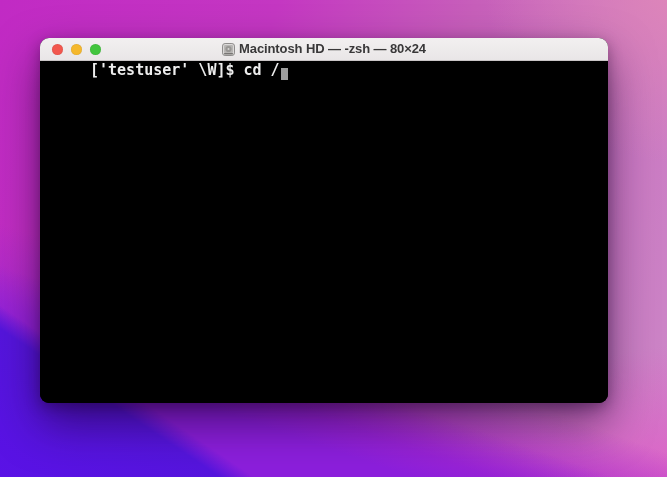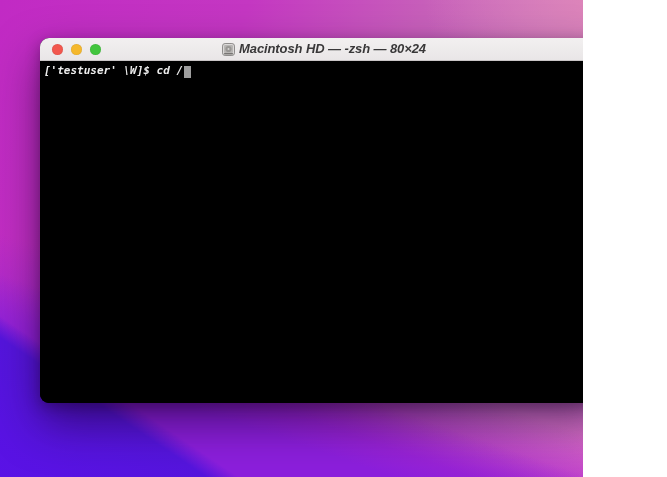--- a/index.html
+++ b/index.html
@@ -1,36 +1,35 @@
 <!DOCTYPE html>
 <html><head>
 <meta charset="utf-8">
 <style>
   html, body { margin: 0; padding: 0; }
   body {
     width: 667px; height: 477px; overflow: hidden;
     font-family: "Liberation Sans", sans-serif;
   }
   .stage {
-    position: relative; width: 583px; height: 477px; overflow: hidden;
+    position: relative; width: 667px; height: 477px; overflow: hidden;
     background-color: #c95fb8;
     background-image:
       
       linear-gradient(34deg, #5a12e6 0%, #5515dd 16%, rgba(85,21,221,0) 18.5%),
       
       linear-gradient(19deg, #8c1fdc 0%, #8c1fdc 20%, rgba(140,31,220,0) 30%),
       
       linear-gradient(19deg, #a828cd 0%, #a828cd 24%, rgba(168,40,205,0) 36%),
       
       radial-gradient(75% 65% at 108% 112%, #e44fc8 0%, rgba(228,79,200,0) 62%),
       
       radial-gradient(45% 55% at 104% -4%, #e087b8 0%, rgba(224,135,184,0) 70%),
       
       linear-gradient(105deg, #c12ac4 0%, #c437c2 35%, #c75fba 60%, #cd89c8 100%);
-    font-style: italic;
   }
 
   .window {
     position: absolute; left: 40px; top: 38px; width: 568px; height: 365px;
     border-radius: 9px;
     box-shadow: 0 20px 45px rgba(25,0,45,0.55), 0 4px 14px rgba(25,0,35,0.35);
     overflow: hidden;
     background: #000;
   }
   .titlebar {
@@ -64,23 +63,24 @@
 
   .terminal-content {
     position: absolute; left: 0; top: 23px; right: 0; bottom: 0;
     background: #000;
     padding: 3px 4px;
     cursor: text;
   }
   .terminal-line {
     font-family: "DejaVu Sans Mono", "Liberation Mono", monospace;
     font-weight: bold;
-    font-size: 11px; line-height: 13px;
+    font-size: 15px; line-height: 13px;
     color: #ededed;
     white-space: pre;
+    margin-left: 46px;
   }
   .terminal-cursor {
     display: inline-block; width: 7px; height: 12px;
     background: #9e9e9e; vertical-align: text-bottom;
     margin-left: 1px; transform: translateY(1px);
   }
 </style>
 </head>
 <body>
 

